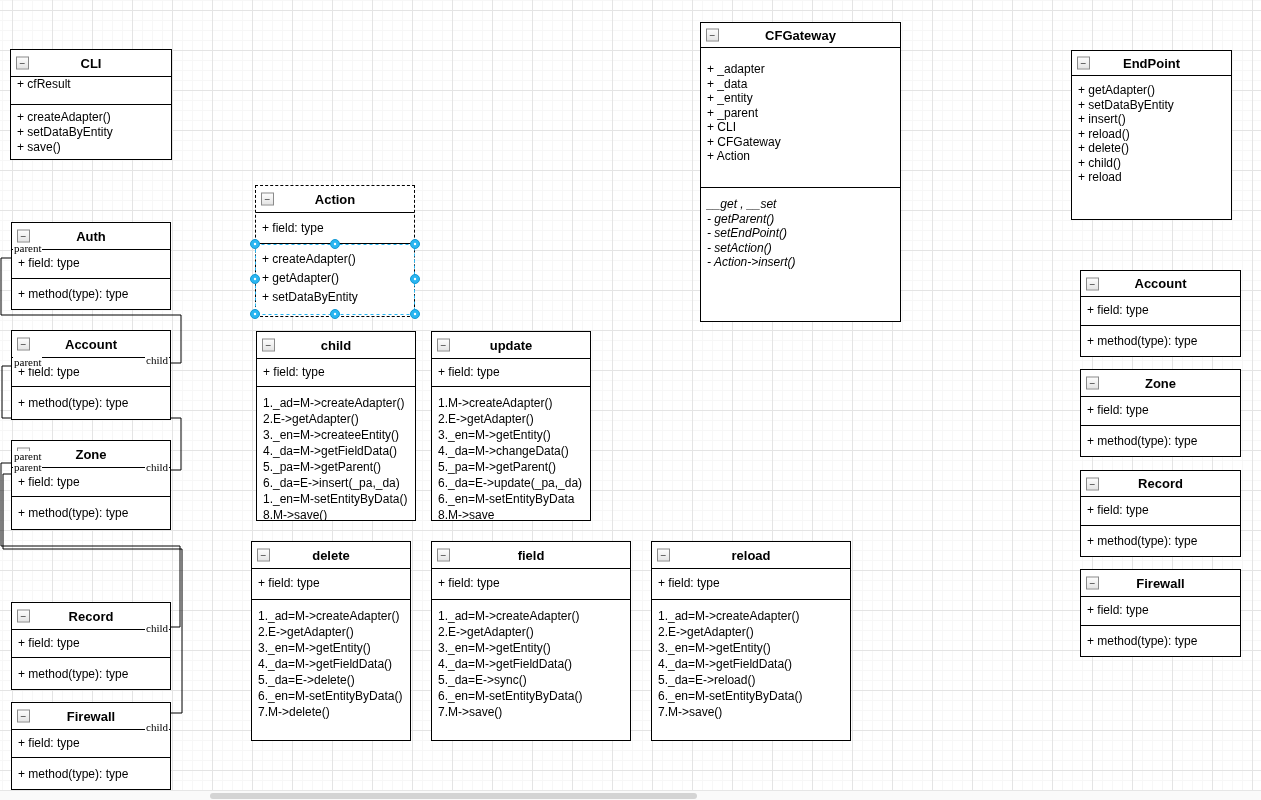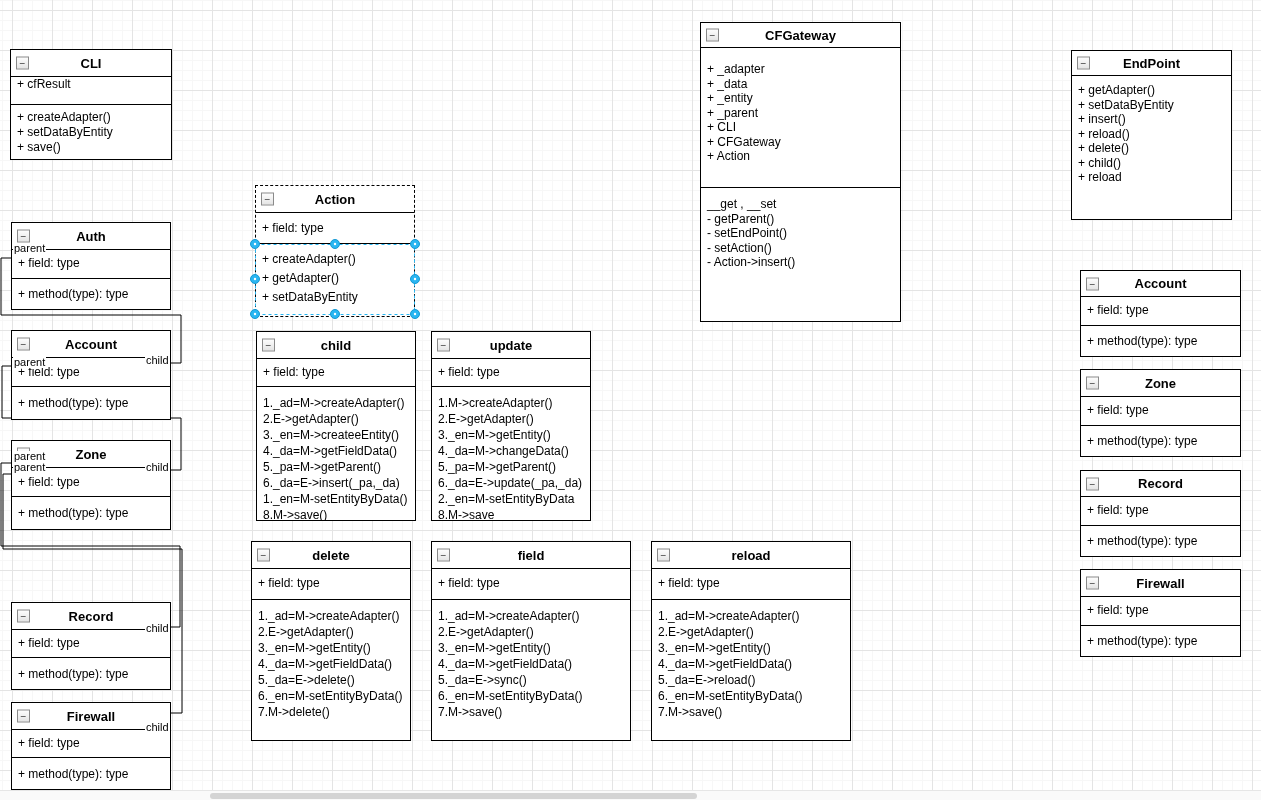--- a/index.html
+++ b/index.html
@@ -16,21 +16,21 @@
   #edges,#overlay{position:absolute;left:0;top:0;width:1261px;height:790px;pointer-events:none;}
   .uml-box{position:absolute;background:#fff;border:1px solid #000;box-sizing:border-box;}
   .uml-box.dashed{border-style:dashed;}
   .uml-header{position:relative;display:flex;align-items:center;justify-content:center;
     font-weight:bold;font-size:13px;color:#000;box-sizing:border-box;}
   .collapse-icon{position:absolute;left:5px;top:50%;transform:translateY(-50%);
     width:13px;height:13px;border:1px solid #8a8a8a;background:linear-gradient(#fdfdfd,#e4e4e4);
     font-size:10px;line-height:11px;text-align:center;color:#333;box-sizing:border-box;font-weight:normal;}
   .uml-sec{border-top:1px solid #000;box-sizing:border-box;font-size:12px;color:#000;overflow:hidden;}
   .uml-line{padding-left:6px;white-space:pre;}
-  .edge-label{position:absolute;font-size:11px;line-height:11px;background:#fff;color:#000;padding:0 1px;z-index:5;}
+  .edge-label{position:absolute;font-size:11px;line-height:11px;background:#fff;color:#000;padding:0 1px;z-index:5;font-family:Liberation Serif, serif;}
   #scrollbar-track{position:absolute;left:0;bottom:0;width:1261px;height:10px;box-sizing:border-box;}
   #scrollbar-thumb{position:absolute;top:2px;height:6px;border-radius:3px;}
 </style>
 </head>
 <body>
 
 <div id="canvas" style="--gmin: #f7f7f7; --gmaj: #e4e4e4;">
   <svg id="edges">
       <path d="M11,258 L1,258 L1,315 L181,315 L181,363 L171,363" fill="none" stroke="#000" stroke-width="1"></path>
       <path d="M11,366 L2,366 L2,418 L181,418 L181,470 L171,470" fill="none" stroke="#000" stroke-width="1"></path>
@@ -153,21 +153,21 @@
         <div class="uml-sec" style="height: 28px; padding-top: 5px; line-height: 16px;">
           <div class="uml-line">+ field: type</div>
         </div>
         <div class="uml-sec" style="height: 134px; padding-top: 8px; line-height: 16px;">
           <div class="uml-line">1.M-&gt;createAdapter()</div>
           <div class="uml-line">2.E-&gt;getAdapter()</div>
           <div class="uml-line">3._en=M-&gt;getEntity()</div>
           <div class="uml-line">4._da=M-&gt;changeData()</div>
           <div class="uml-line">5._pa=M-&gt;getParent()</div>
           <div class="uml-line">6._da=E-&gt;update(_pa,_da)</div>
-          <div class="uml-line">2._en=M-setEntityByData</div>
+          <div class="uml-line">6._en=M-setEntityByData</div>
           <div class="uml-line">8.M-&gt;save</div>
         </div>
       </div>
       <div class="uml-box" style="left: 251px; top: 541px; width: 160px; height: 200px;">
         <div class="uml-header" style="height: 26px;">
           <span class="collapse-icon">−</span>
           <span>delete</span>
         </div>
         <div class="uml-sec" style="height: 31px; padding-top: 6px; line-height: 16px;">
           <div class="uml-line">+ field: type</div>
@@ -225,21 +225,21 @@
         </div>
         <div class="uml-sec" style="height: 140px; padding-top: 14px; line-height: 14.5px;">
           <div class="uml-line">+ _adapter</div>
           <div class="uml-line">+ _data</div>
           <div class="uml-line">+ _entity</div>
           <div class="uml-line">+ _parent</div>
           <div class="uml-line">+ CLI</div>
           <div class="uml-line">+ CFGateway</div>
           <div class="uml-line">+ Action</div>
         </div>
-        <div class="uml-sec" style="height: 134px; padding-top: 9px; line-height: 14.5px;">
+        <div class="uml-sec" style="height: 134px; padding-top: 9px; line-height: 14.5px; font-style: italic;">
           <div class="uml-line">__get , __set</div>
           <div class="uml-line">- getParent()</div>
           <div class="uml-line">- setEndPoint()</div>
           <div class="uml-line">- setAction()</div>
           <div class="uml-line">- Action-&gt;insert()</div>
         </div>
       </div>
       <div class="uml-box" style="left: 1071px; top: 50px; width: 161px; height: 170px;">
         <div class="uml-header" style="height: 24px;">
           <span class="collapse-icon">−</span>

